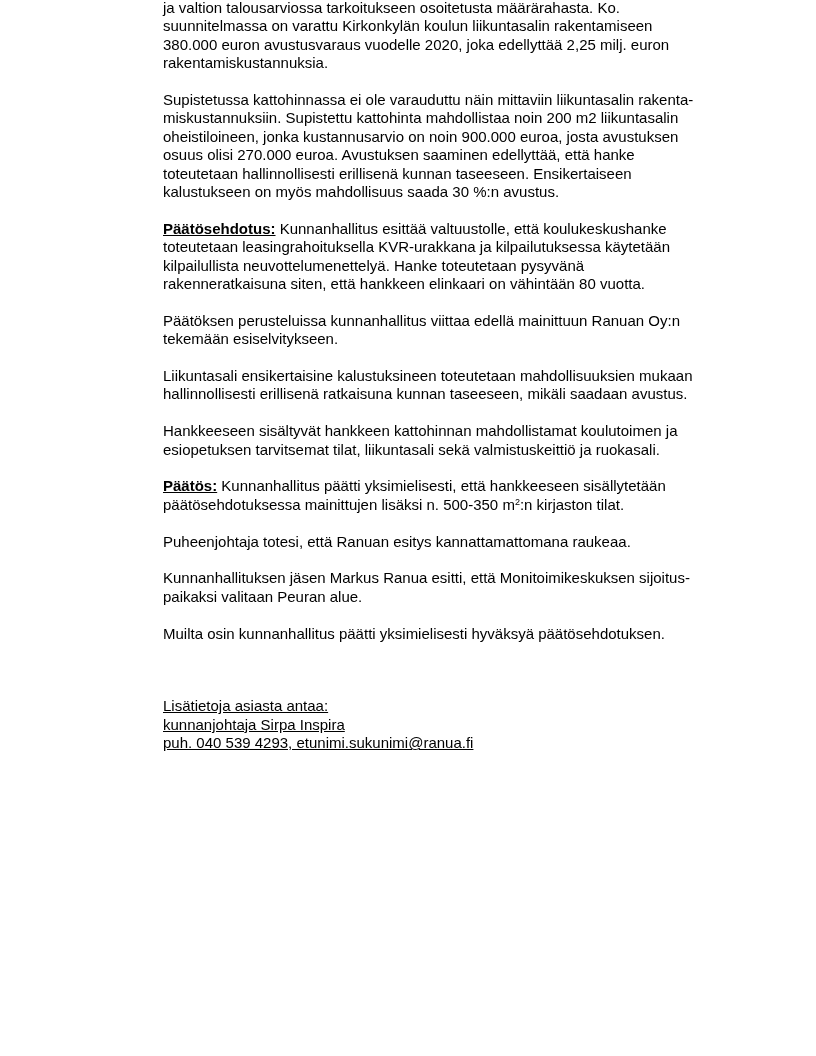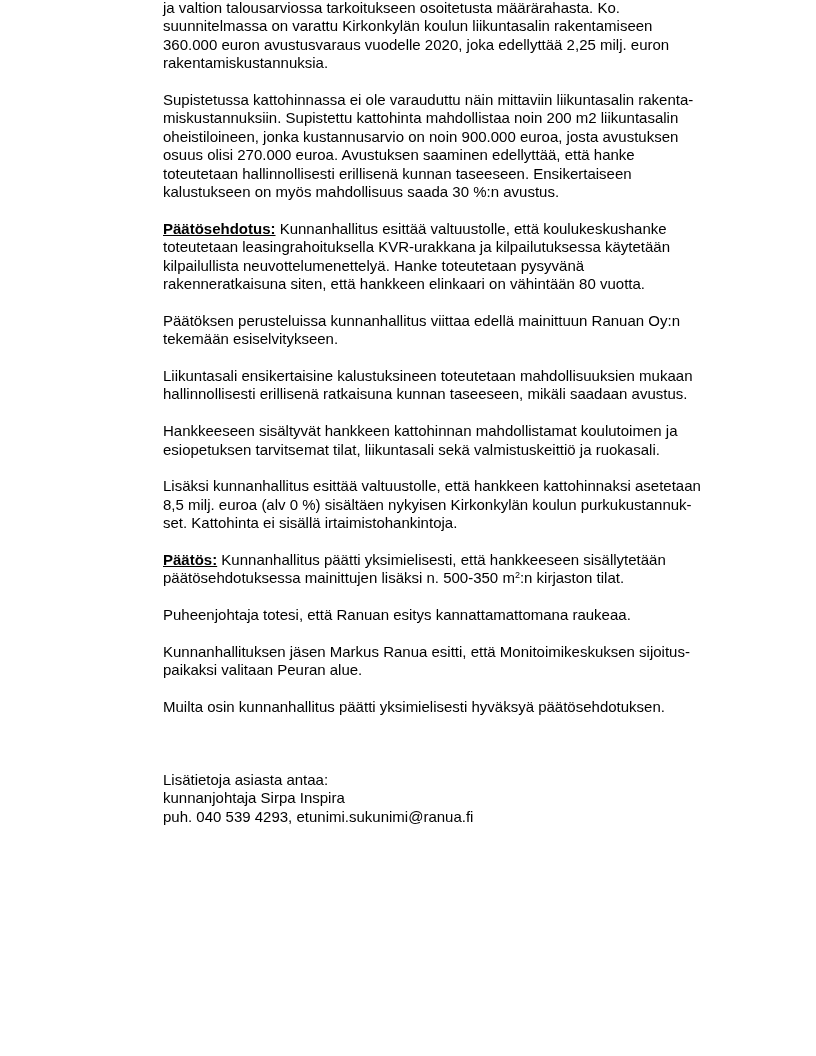--- a/index.html
+++ b/index.html
@@ -27,31 +27,31 @@
     margin: 0 0 18.4px 0;
     white-space: pre-line;
   }
   .para.first { margin-top: -1px; }
   .label {
     font-weight: bold;
     text-decoration: underline;
     margin-top: 8px;
   }
   .gap-large { height: 36px; }
-  .contact { margin: 0; white-space: pre-line; }
+  .contact { margin: 0; white-space: pre-line; text-decoration: underline; }
   sup { font-size: 9px; line-height: 0; vertical-align: 5px; }
 </style>
 </head>
 <body>
 
 <div class="page">
 
   <p class="para first">ja valtion talousarviossa tarkoitukseen osoitetusta määrärahasta. Ko.
 suunnitelmassa on varattu Kirkonkylän koulun liikuntasalin rakentamiseen
-360.000 euron avustusvaraus vuodelle 2020, joka edellyttää 2,25 milj. euron
+380.000 euron avustusvaraus vuodelle 2020, joka edellyttää 2,25 milj. euron
 rakentamiskustannuksia.</p>
 
   <p class="para">Supistetussa kattohinnassa ei ole varauduttu näin mittaviin liikuntasalin rakenta-
 miskustannuksiin. Supistettu kattohinta mahdollistaa noin 200 m2 liikuntasalin
 oheistiloineen, jonka kustannusarvio on noin 900.000 euroa, josta avustuksen
 osuus olisi 270.000 euroa. Avustuksen saaminen edellyttää, että hanke
 toteutetaan hallinnollisesti erillisenä kunnan taseeseen. Ensikertaiseen
 kalustukseen on myös mahdollisuus saada 30 %:n avustus.</p>
 
   <p class="para"><span class="label">Päätösehdotus:</span><span> Kunnanhallitus esittää valtuustolle, että koulukeskushanke
@@ -61,23 +61,20 @@
 
   <p class="para">Päätöksen perusteluissa kunnanhallitus viittaa edellä mainittuun Ranuan Oy:n
 tekemään esiselvitykseen.</p>
 
   <p class="para">Liikuntasali ensikertaisine kalustuksineen toteutetaan mahdollisuuksien mukaan
 hallinnollisesti erillisenä ratkaisuna kunnan taseeseen, mikäli saadaan avustus.</p>
 
   <p class="para">Hankkeeseen sisältyvät hankkeen kattohinnan mahdollistamat koulutoimen ja
 esiopetuksen tarvitsemat tilat, liikuntasali sekä valmistuskeittiö ja ruokasali.</p>
 
-  <p class="para">Lisäksi kunnanhallitus esittää valtuustolle, että hankkeen kattohinnaksi asetetaan
-8,5 milj. euroa (alv 0 %) sisältäen nykyisen Kirkonkylän koulun purkukustannuk-
-set. Kattohinta ei sisällä irtaimistohankintoja.</p>
 
   <p class="para"><span class="label">Päätös:</span><span> Kunnanhallitus päätti yksimielisesti, että hankkeeseen sisällytetään
 päätösehdotuksessa mainittujen lisäksi n. 500-350 m</span><sup>2</sup><span>:n kirjaston tilat.</span></p>
 
   <p class="para">Puheenjohtaja totesi, että Ranuan esitys kannattamattomana raukeaa.</p>
 
   <p class="para">Kunnanhallituksen jäsen Markus Ranua esitti, että Monitoimikeskuksen sijoitus-
 paikaksi valitaan Peuran alue.</p>
 
   <p class="para">Muilta osin kunnanhallitus päätti yksimielisesti hyväksyä päätösehdotuksen.</p>

